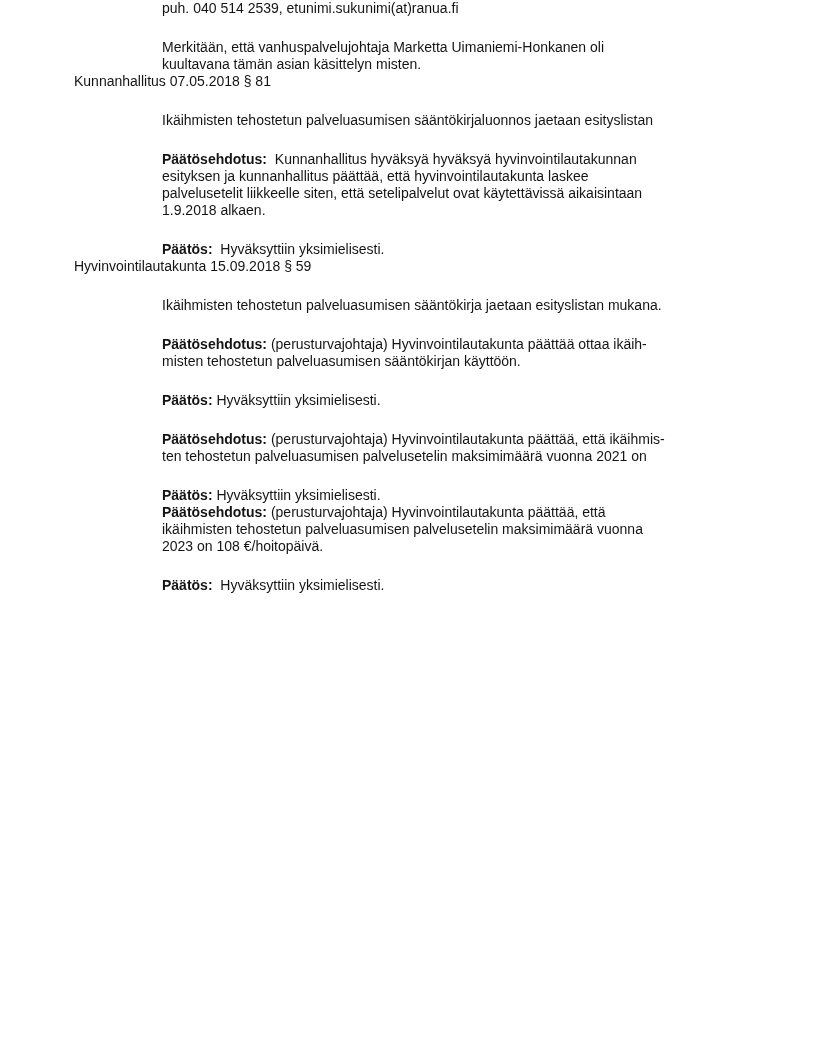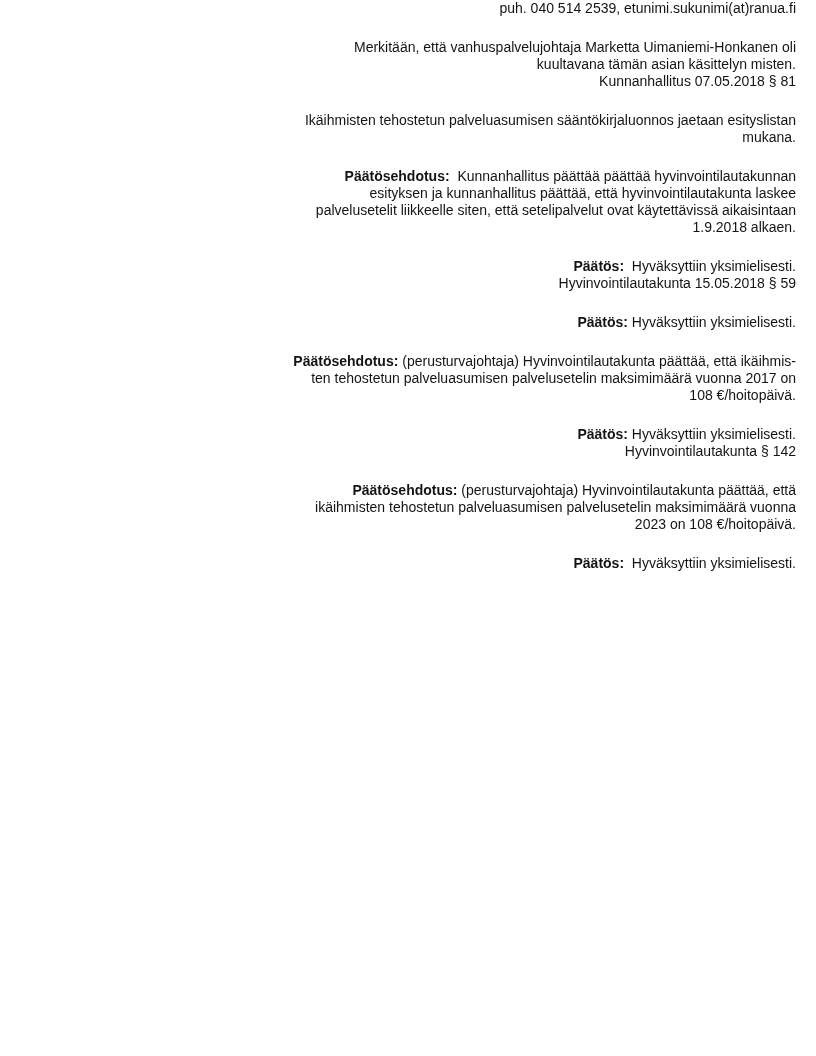--- a/index.html
+++ b/index.html
@@ -15,21 +15,20 @@
     box-sizing: border-box;
     padding: 0 20px 0 74px;
     overflow: hidden;
     font-family: "Liberation Sans", "DejaVu Sans", sans-serif;
     font-size: 14px;
     line-height: 17px;
     color: #141414;
   }
   .block {
     margin: 0 0 22px 0;
-    text-align: right;
   }
   .block.tight {
     margin-bottom: 0;
   }
   .block.indent {
     margin-left: 88px;
   }
   .line {
     display: block;
     white-space: pre;
@@ -53,58 +52,60 @@
     <span class="line">Merkitään, että vanhuspalvelujohtaja Marketta Uimaniemi-Honkanen oli</span>
     <span class="line">kuultavana tämän asian käsittelyn misten.</span>
   </div>
 
   <div class="block heading">
     <span class="line">Kunnanhallitus 07.05.2018 § 81</span>
   </div>
 
   <div class="block indent">
     <span class="line">Ikäihmisten tehostetun palveluasumisen sääntökirjaluonnos jaetaan esityslistan</span>
-    <span class="line">mukana.</span>
   </div>
 
   <div class="block indent">
-    <span class="line"><span class="label">Päätösehdotus:</span><span>  Kunnanhallitus päättää päättää hyvinvointilautakunnan</span></span>
+    <span class="line"><span class="label">Päätösehdotus:</span><span>  Kunnanhallitus hyväksyä hyväksyä hyvinvointilautakunnan</span></span>
     <span class="line">esityksen ja kunnanhallitus päättää, että hyvinvointilautakunta laskee</span>
     <span class="line">palvelusetelit liikkeelle siten, että setelipalvelut ovat käytettävissä aikaisintaan</span>
     <span class="line">1.9.2018 alkaen.</span>
   </div>
 
   <div class="block indent tight">
     <span class="line"><span class="label">Päätös:</span><span>  Hyväksyttiin yksimielisesti.</span></span>
   </div>
 
   <div class="block heading">
-    <span class="line">Hyvinvointilautakunta 15.05.2018 § 59</span>
+    <span class="line">Hyvinvointilautakunta 15.09.2018 § 59</span>
   </div>
 
+  <div class="block indent">
+    <span class="line">Ikäihmisten tehostetun palveluasumisen sääntökirja jaetaan esityslistan mukana.</span>
+  </div>
 
+  <div class="block indent">
+    <span class="line"><span class="label">Päätösehdotus:</span><span> (perusturvajohtaja) Hyvinvointilautakunta päättää ottaa ikäih-</span></span>
+    <span class="line">misten tehostetun palveluasumisen sääntökirjan käyttöön.</span>
+  </div>
 
   <div class="block indent">
     <span class="line"><span class="label">Päätös:</span><span> Hyväksyttiin yksimielisesti.</span></span>
   </div>
 
 
   <div class="block indent">
     <span class="line"><span class="label">Päätösehdotus:</span><span> (perusturvajohtaja) Hyvinvointilautakunta päättää, että ikäihmis-</span></span>
-    <span class="line">ten tehostetun palveluasumisen palvelusetelin maksimimäärä vuonna 2017 on</span>
-    <span class="line">108 €/hoitopäivä.</span>
+    <span class="line">ten tehostetun palveluasumisen palvelusetelin maksimimäärä vuonna 2021 on</span>
   </div>
 
   <div class="block indent tight">
     <span class="line"><span class="label">Päätös:</span><span> Hyväksyttiin yksimielisesti.</span></span>
   </div>
 
-  <div class="block heading">
-    <span class="line">Hyvinvointilautakunta § 142</span>
-  </div>
 
   <div class="block indent">
     <span class="line"><span class="label">Päätösehdotus:</span><span> (perusturvajohtaja) Hyvinvointilautakunta päättää, että</span></span>
     <span class="line">ikäihmisten tehostetun palveluasumisen palvelusetelin maksimimäärä vuonna</span>
     <span class="line">2023 on 108 €/hoitopäivä.</span>
   </div>
 
   <div class="block indent">
     <span class="line"><span class="label">Päätös:</span><span>  Hyväksyttiin yksimielisesti.</span></span>
   </div>

